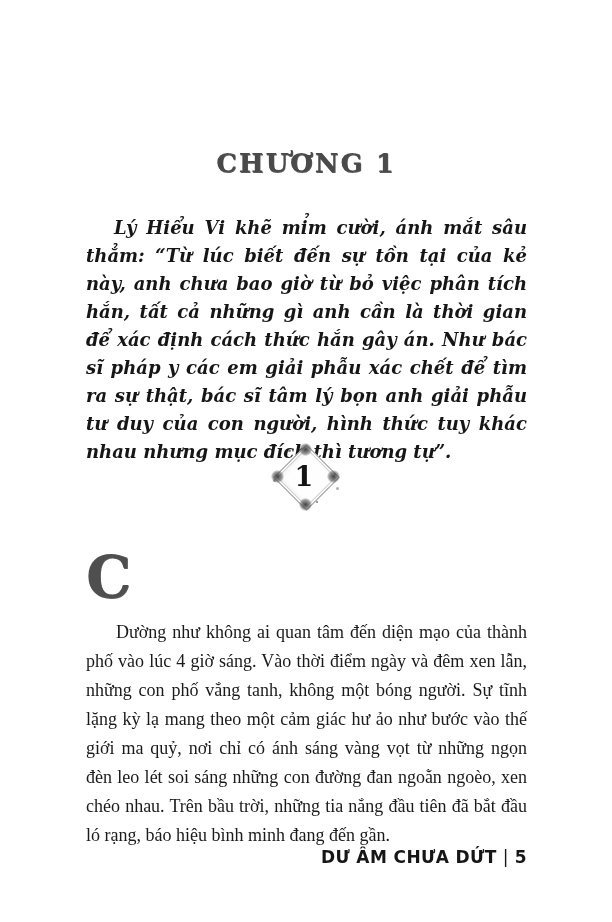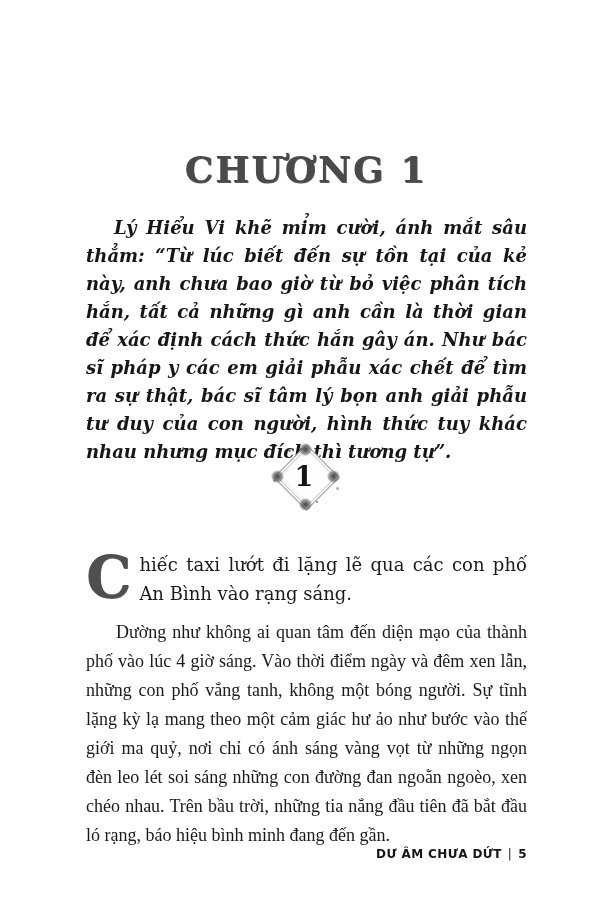--- a/index.html
+++ b/index.html
@@ -14,21 +14,21 @@
     overflow: hidden;
   }
   .chapter-heading {
     position: absolute;
     top: 148px;
     left: 0;
     width: 612px;
     margin: 0;
     text-align: center;
     font-family: "DejaVu Serif", serif;
-    font-size: 36px;
+    font-size: 26px;
     font-weight: bold;
     letter-spacing: 2px;
     color: #4a4a4a;
     text-shadow: 0.6px 0.6px 0 #5a5a5a;
   }
   .intro-quote {
     position: absolute;
     top: 214px;
     left: 86px;
     width: 441px;
@@ -120,21 +120,21 @@
     font-weight: bold;
     color: #4f4f4f;
     text-shadow: 0.5px 0.5px 0 #5f5f5f;
   }
   
   .footer {
     position: absolute;
     top: 847px;
     right: 85px;
     font-family: "DejaVu Sans", "Liberation Sans", sans-serif;
-    font-size: 12px;
+    font-size: 17px;
     font-weight: bold;
     letter-spacing: 0.4px;
     color: #161616;
     white-space: nowrap;
     margin-left: 44px;
   }
   .footer .sep { margin: 0 6px; font-weight: normal; }
 </style>
 </head>
 <body>
@@ -153,21 +153,21 @@
     <div class="smudge smudge-left"></div>
     <div class="dot dot1"></div>
     <div class="dot dot2"></div>
     <div class="dot dot3"></div>
     <div class="dot dot4"></div>
     <div class="dot dot5"></div>
     <div class="ornament-number">1</div>
   </div>
 
   <p class="body-para para-opening">
-    <span class="dropcap">C</span><span>hiếc taxi lướt đi lặng lẽ qua các con phố An Bình vào rạng sáng.</span>
+    <span class="dropcap">C</span>
   </p>
 
   <p class="body-para para-body">Dường như không ai quan tâm đến diện mạo của thành phố vào lúc 4 giờ sáng. Vào thời điểm ngày và đêm xen lẫn, những con phố vắng tanh, không một bóng người. Sự tĩnh lặng kỳ lạ mang theo một cảm giác hư ảo như bước vào thế giới ma quỷ, nơi chỉ có ánh sáng vàng vọt từ những ngọn đèn leo lét soi sáng những con đường đan ngoằn ngoèo, xen chéo nhau. Trên bầu trời, những tia nắng đầu tiên đã bắt đầu ló rạng, báo hiệu bình minh đang đến gần.</p>
 
   <div class="footer">
     <span>DƯ ÂM CHƯA DỨT</span><span class="sep">|</span><span>5</span>
   </div>
 
 </div>
 

